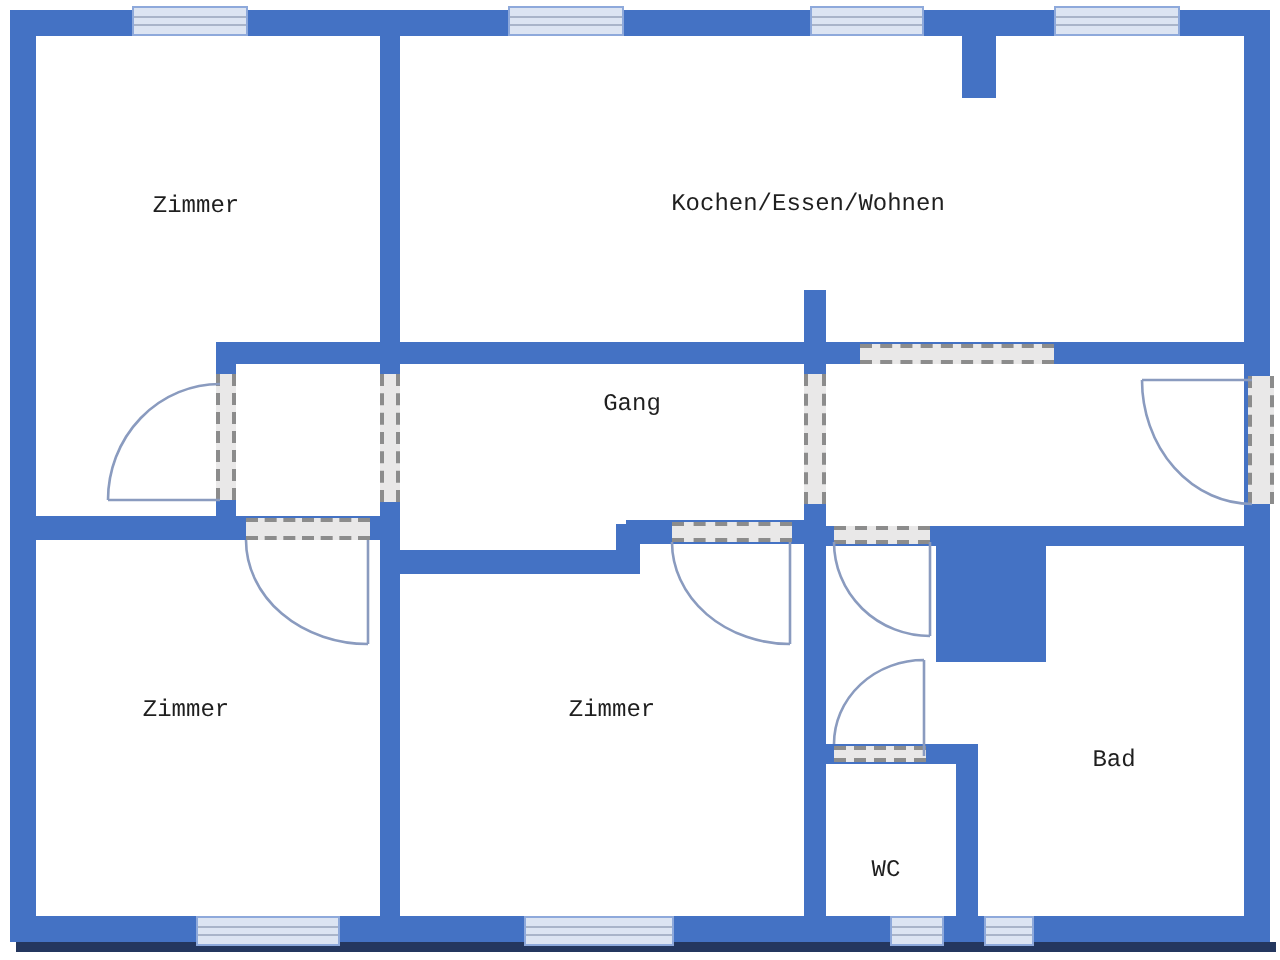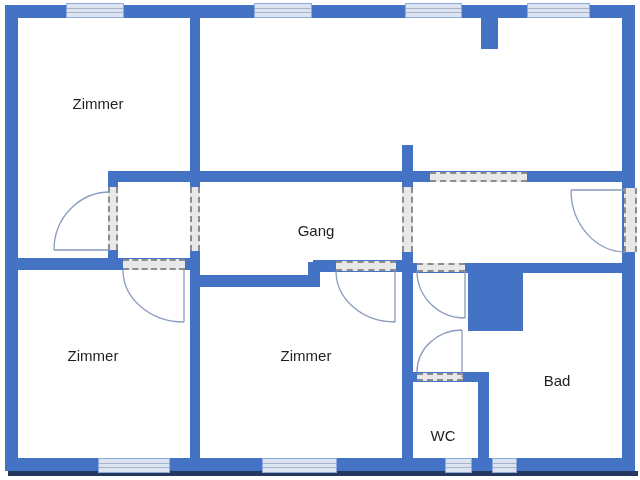--- a/index.html
+++ b/index.html
@@ -27,21 +27,21 @@
   }
   .open-v{
     position:absolute;box-sizing:border-box;
     background:var(--opening-fill,#e9e8e8);
     border-left:2px dashed var(--opening-dash,#8c8c8c);
     border-right:2px dashed var(--opening-dash,#8c8c8c);
   }
   .shadow{position:absolute;background:var(--shadow,#24375f);}
   .label{
     position:absolute;transform:translate(-50%,-50%);
-    font-size:15px;color:var(--label,#1f1f1f);white-space:nowrap;
+    font-size:12px;color:var(--label,#1f1f1f);white-space:nowrap;font-family:Liberation Mono, monospace;
   }
   svg.doors{position:absolute;left:0;top:0;color:var(--door-arc,#8a9bbf);pointer-events:none;}
 </style>
 </head>
 <body>
 
 <div class="plan">
 
   <div class="wall" style="left:5px;top:5px;width:630px;height:13px;"></div>
   <div class="wall" style="left:5px;top:5px;width:13px;height:466px;"></div>
@@ -88,19 +88,20 @@
       <path d="M54,250 L110,250 M54,250 A56,58 0 0 1 110,192"></path>
       <path d="M184,270 L184,322 M123,270 A61,52 0 0 0 184,322"></path>
       <path d="M395,271 L395,322 M336,271 A59,51 0 0 0 395,322"></path>
       <path d="M465,271 L465,318 M417,271 A48,47 0 0 0 465,318"></path>
       <path d="M462,330 L462,378 M417,372 A45,42 0 0 1 462,330"></path>
       <path d="M571,190 L626,190 M571,190 A55,62 0 0 0 626,252"></path>
     </g>
   </svg>
 
   <div class="label" style="left:98px;top:103px;">Zimmer</div>
-  <div class="label" style="left:316px;top:230px;">Gang</div>
+  <div class="label" style="left:404px;top:102px;">Kochen/Essen/Wohnen</div>
+  <div class="label" style="left:316px;top:202px;">Gang</div>
   <div class="label" style="left:93px;top:355px;">Zimmer</div>
   <div class="label" style="left:306px;top:355px;">Zimmer</div>
   <div class="label" style="left:557px;top:380px;">Bad</div>
   <div class="label" style="left:443px;top:435px;">WC</div>
 
 </div>
 
 </body></html>

